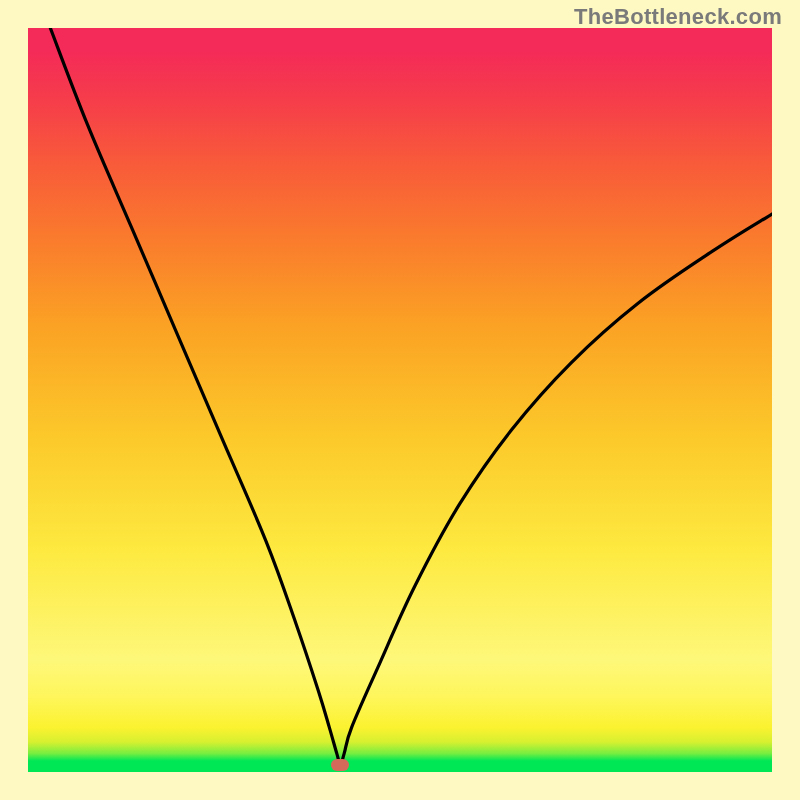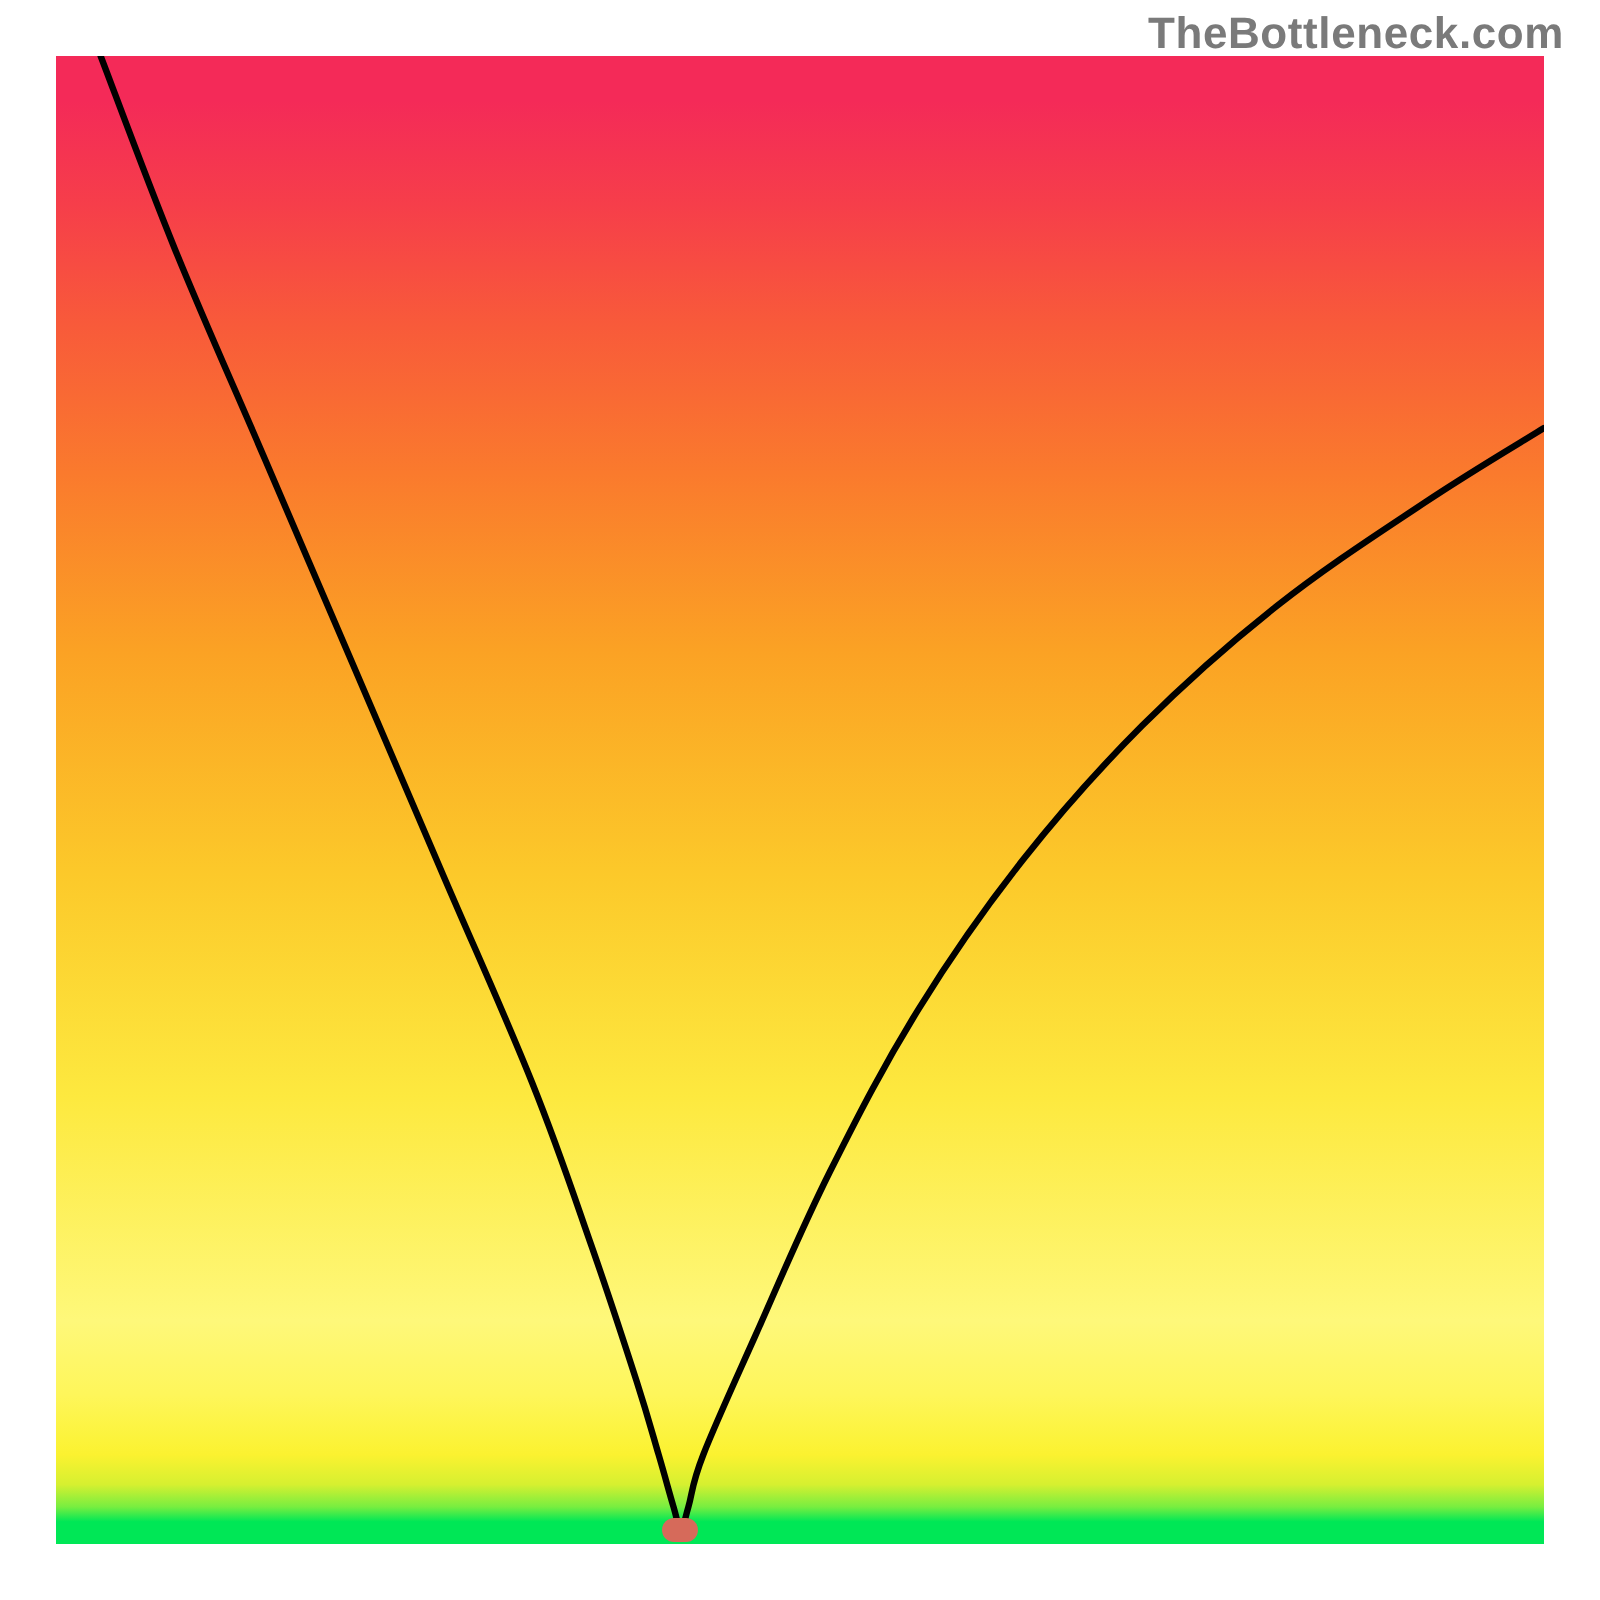--- a/index.html
+++ b/index.html
@@ -8,21 +8,21 @@
     width: 800px;
     height: 800px;
     background: #000;
     font-family: Arial, Helvetica, sans-serif;
     overflow: hidden;
   }
   .frame {
     position: relative;
     width: 800px;
     height: 800px;
-    background: #ffffff;
+    background: #fef9c3;
   }
   .watermark {
     position: absolute;
     top: 4px;
     right: 18px;
     color: #7a7a7a;
     font-size: 22px;
     font-weight: 600;
     letter-spacing: 0.3px;
     z-index: 10;

